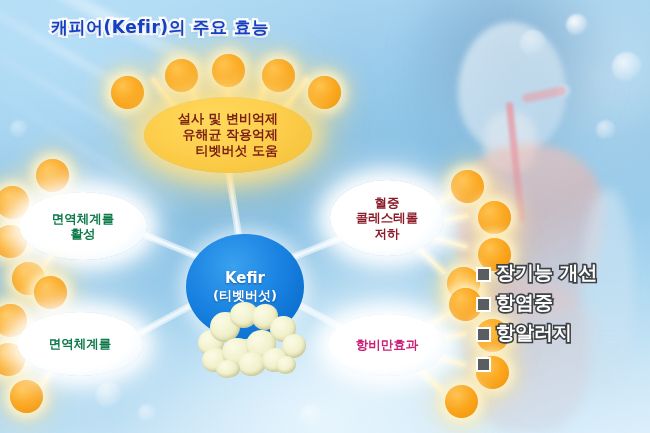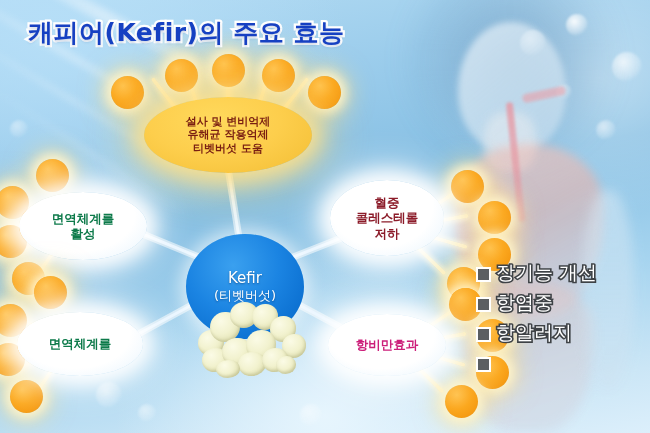--- a/index.html
+++ b/index.html
@@ -31,21 +31,21 @@
   .neck{position:absolute;left:58px;top:118px;width:52px;height:60px;border-radius:40%;background:rgba(226,233,240,.70);filter:blur(4px);}
   .head{position:absolute;left:32px;top:28px;width:108px;height:130px;border-radius:50% 52% 44% 46%/54% 54% 46% 46%;
     background:linear-gradient(140deg,rgba(222,236,246,.86),rgba(197,221,238,.70));filter:blur(3px);}
   .shoulderL{position:absolute;left:6px;top:178px;width:92px;height:96px;border-radius:50%;background:rgba(214,231,243,.55);filter:blur(7px);}
   .arm{position:absolute;left:156px;top:196px;width:52px;height:200px;border-radius:46%;background:linear-gradient(180deg,rgba(222,236,246,.55),rgba(206,224,238,.38));filter:blur(6px);}
   .tract{position:absolute;left:86px;top:108px;width:7px;height:120px;border-radius:6px;background:linear-gradient(180deg,rgba(236,150,160,.82),rgba(231,138,150,.45));filter:blur(1.4px);transform:rotate(-6deg);}
   .tract2{position:absolute;left:96px;top:96px;width:44px;height:9px;border-radius:6px;background:rgba(238,158,166,.6);filter:blur(1.6px);transform:rotate(-12deg);}
 
   
   .title{
-    position:absolute;left:28px;top:16px;font-size:25px;font-weight:700;letter-spacing:.5px;white-space:nowrap;
+    position:absolute;left:51px;top:16px;font-size:17px;font-weight:700;letter-spacing:.5px;white-space:nowrap;
     color:#1640c2;
     -webkit-text-stroke:4.5px #ffffff;paint-order:stroke fill;
     text-shadow:0 2px 3px rgba(40,80,140,.25);
   }
 
   
   .linksvg{position:absolute;inset:0;}
 
   .node{position:absolute;display:flex;align-items:center;justify-content:center;text-align:center;}
 
@@ -58,46 +58,46 @@
     border-radius:50%;
     background:radial-gradient(ellipse at 42% 30%,#ffd95c 0%,#fdce4c 48%,#f6c33c 82%,#eab52e 100%);
     box-shadow:0 0 20px 10px rgba(255,226,140,.85),0 0 42px 20px rgba(255,216,110,.45);
   }
   .circle-blue{
     border-radius:50%;
     background:radial-gradient(circle at 40% 30%,#3aa0ef 0%,#1b84e2 45%,#0b6fd0 80%,#0a62bd 100%);
     box-shadow:0 0 16px 6px rgba(255,255,255,.55);
   }
   .node-text{line-height:1.22;font-weight:700;}
-  .t-yellow{color:#7a1f12;font-size:11px;}
+  .t-yellow{color:#7a1f12;font-size:13px;text-align:right;}
   .t-maroon{color:#8c1c2a;font-size:12.5px;}
   .t-green{color:#0d7a4a;font-size:12.5px;}
   .t-magenta{color:#cc1f7a;font-size:12.5px;}
-  .t-kefir{color:#ffffff;font-size:15px;font-weight:400;text-shadow:0 1px 2px rgba(0,40,90,.5);}
+  .t-kefir{color:#ffffff;font-size:15px;font-weight:700;text-shadow:0 1px 2px rgba(0,40,90,.5);}
   .t-kefir .sub{font-size:13px;display:block;}
 
   
   .dot{
     position:absolute;width:33px;height:33px;border-radius:50%;
     background:radial-gradient(circle at 36% 30%,#ffc24d 0%,#fba81f 45%,#f59a12 78%,#ef8f0c 100%);
     box-shadow:0 0 11px 5px rgba(255,246,205,.95),0 0 22px 10px rgba(255,224,140,.55);
   }
   .stem{position:absolute;height:4px;border-radius:3px;background:rgba(255,247,210,.95);box-shadow:0 0 5px 2px rgba(255,250,225,.8);transform-origin:0 50%;}
 
   
   .grains{position:absolute;left:196px;top:300px;width:112px;height:78px;}
   .grains i{position:absolute;display:block;border-radius:50% 46% 52% 48%;
     background:radial-gradient(circle at 36% 30%,#fbfbe6 0%,#f2f2cf 45%,#e2e2b4 78%,#d2d29f 100%);
     box-shadow:inset -1px -2px 3px rgba(150,150,100,.35);}
 
   
   .bullets{position:absolute;left:478px;top:258px;width:170px;}
   .bul-row{display:flex;align-items:center;gap:7px;height:30px;}
   .bul-sq{width:11px;height:11px;background:#5b5e61;box-shadow:0 0 0 2px #ffffff;flex:0 0 auto;margin-top:2px;}
-  .bul-tx{font-size:19px;font-weight:400;color:#ffffff;-webkit-text-stroke:3.2px #3e4246;paint-order:stroke fill;white-space:nowrap;}
+  .bul-tx{font-size:19px;font-weight:700;color:#ffffff;-webkit-text-stroke:3.2px #3e4246;paint-order:stroke fill;white-space:nowrap;}
 </style>
 </head>
 <body>
 
 <div id="stage">
 
   <div class="bg-layer">
     <div class="dark-veil"></div>
     <div class="streak s1"></div>
     <div class="streak s2"></div>

